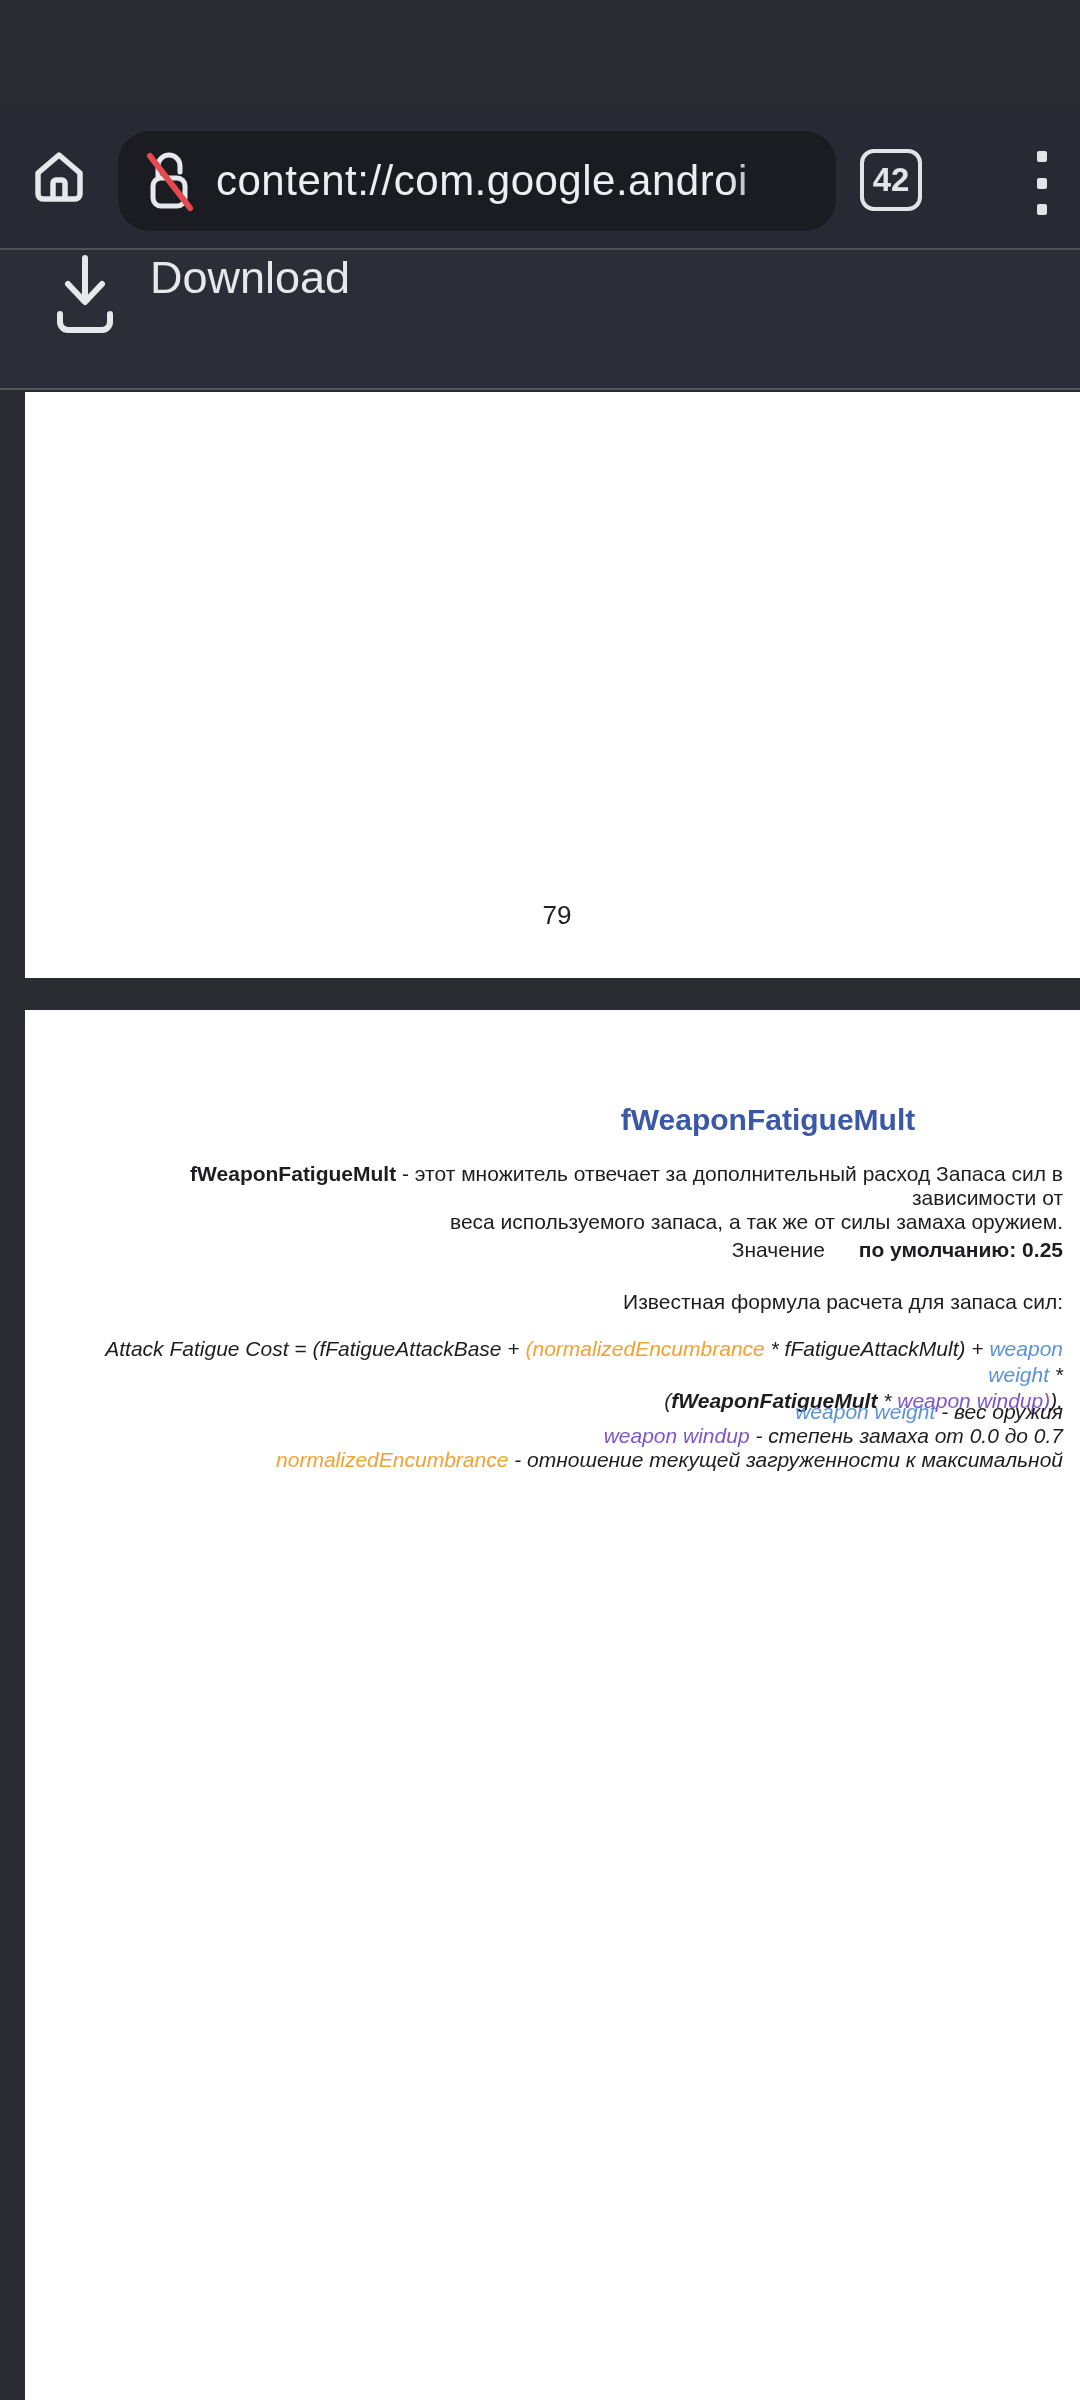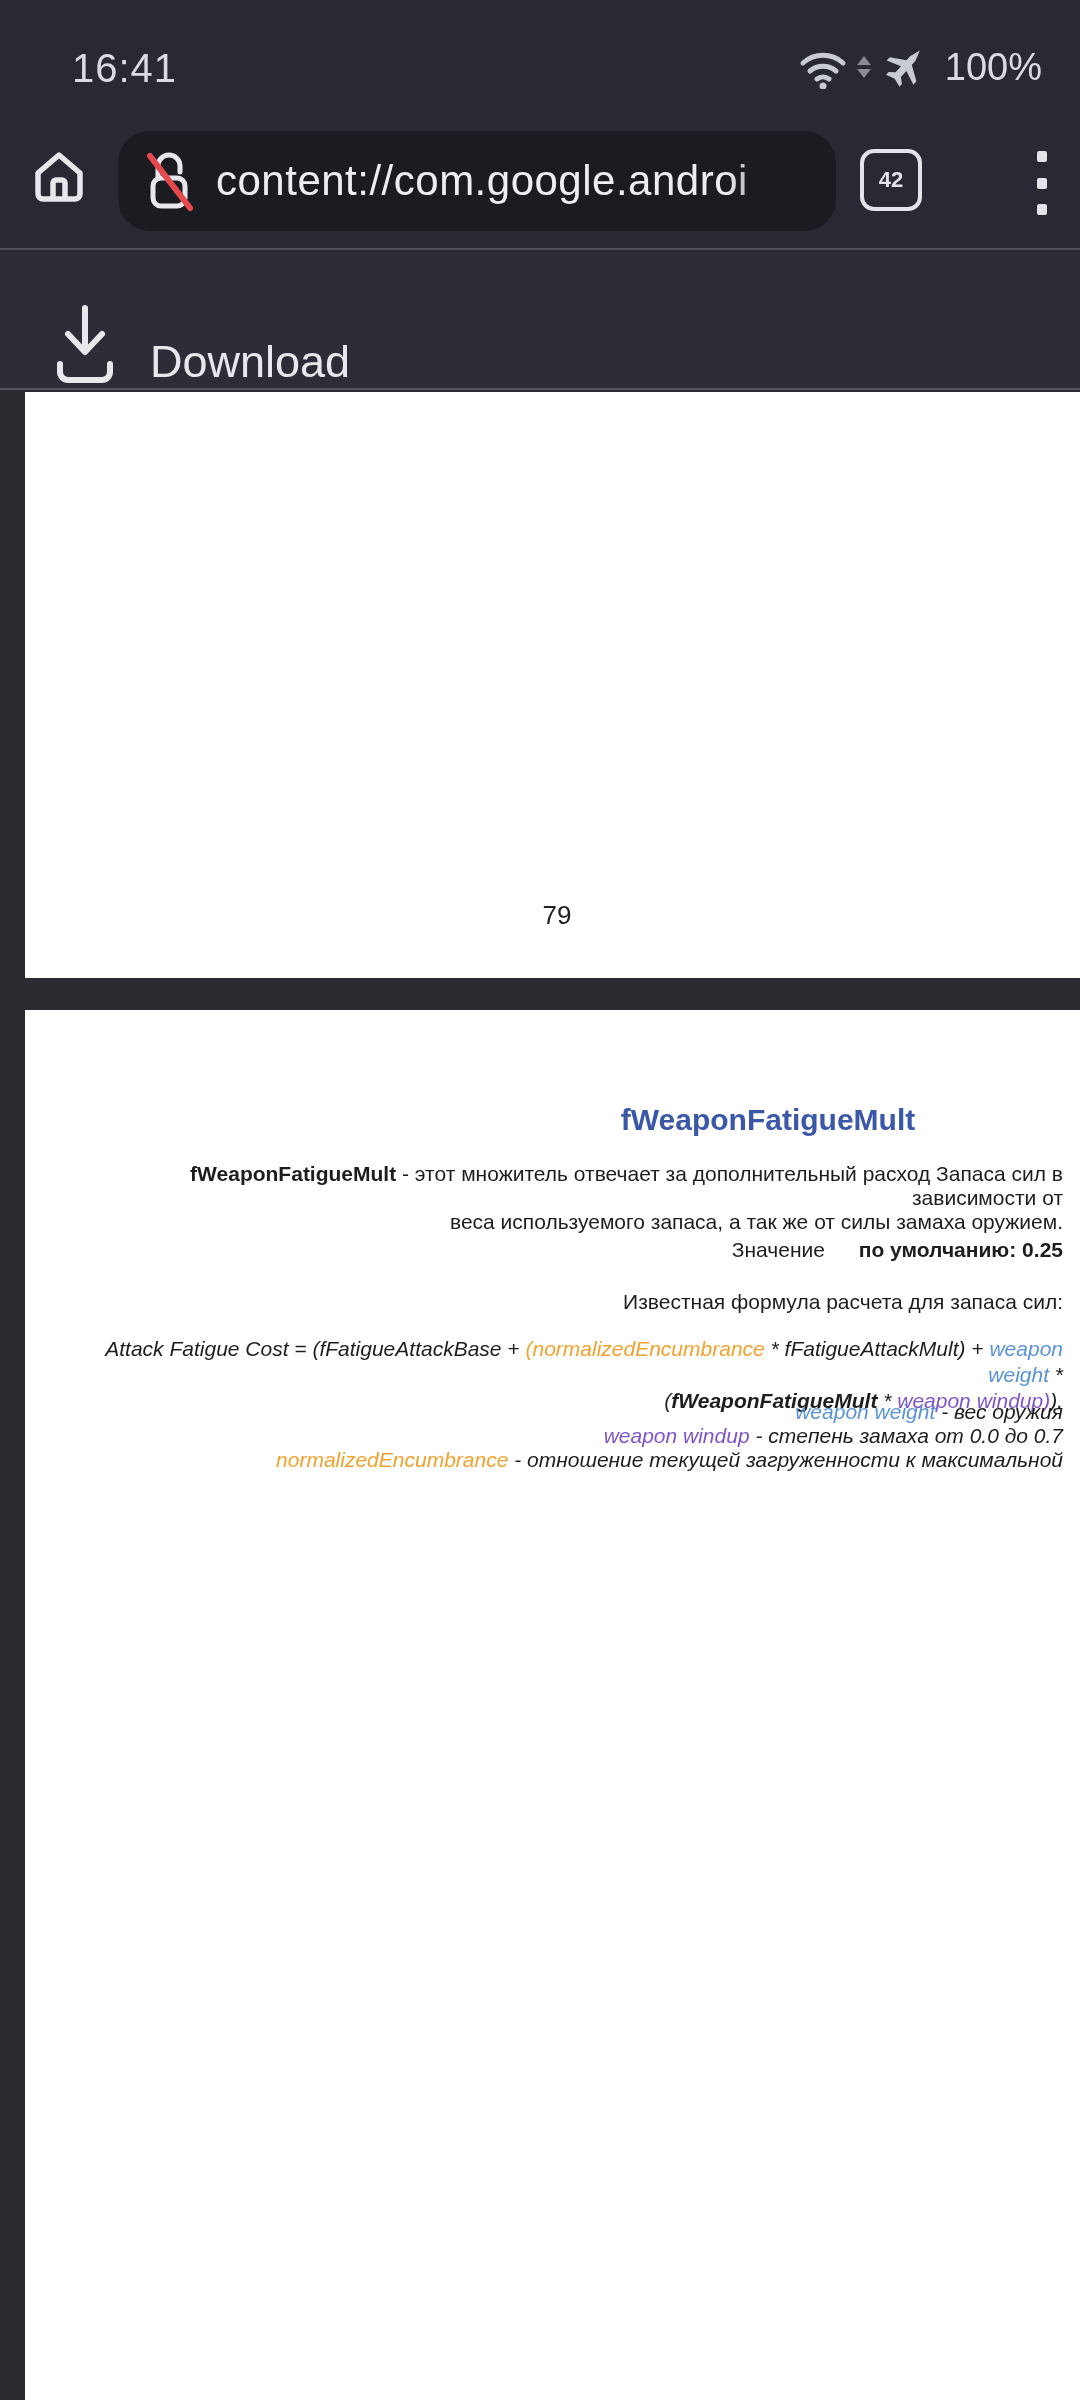--- a/index.html
+++ b/index.html
@@ -26,29 +26,29 @@
             display:flex;align-items:center;justify-content:center;}
   .url-pill{position:absolute;left:118px;top:26px;width:718px;height:100px;border-radius:32px;
             background:#1B1C22;display:flex;align-items:center;padding-left:26px;
             box-sizing:border-box;overflow:hidden;}
   .url-text{margin-left:20px;font-size:42px;color:#EDEEF2;white-space:nowrap;
             overflow:hidden;letter-spacing:0.5px;flex:1;}
   .url-fade{position:absolute;top:0;right:0;width:110px;height:100%;
             background:linear-gradient(to right, rgba(27,28,34,0), #1B1C22 85%);}
   .tab-btn{position:absolute;left:860px;top:44px;width:62px;height:62px;border:4px solid #E2E4E9;
            border-radius:14px;box-sizing:border-box;display:flex;align-items:center;
-           justify-content:center;color:#E2E4E9;font-size:22px;font-weight:700;}
+           justify-content:center;color:#E2E4E9;font-size:33px;font-weight:700;}
   .menu-btn{position:absolute;left:1032px;top:46px;width:20px;height:64px;
             display:flex;flex-direction:column;align-items:center;justify-content:space-between;}
   .menu-dot{width:10px;height:11px;border-radius:2px;background:#E2E4E9;}
 
   
   .downloadbar{position:absolute;top:252px;left:0;right:0;height:138px;background:#2C2D36;
                border-bottom:2px solid #56575D;box-sizing:border-box;
-               display:flex;align-items:flex-end;padding-left:52px;color:#E6E8EC;}
+               display:flex;align-items:flex-start;padding-left:52px;color:#E6E8EC;}
   .dl-label{margin-left:32px;font-size:45px;}
 
   
   .content{position:absolute;top:392px;left:0;right:0;bottom:0;background:#2B2C32;}
   .page{position:absolute;left:25px;right:0;background:#FFFFFF;}
   .page1{top:0;height:586px;}
   .page2{top:618px;bottom:0;text-align:right;}
 
   .page-number{position:absolute;left:532px;top:508px;transform:translateX(-50%);
                font-size:26px;color:#212121;}
@@ -66,45 +66,20 @@
   .p-leg1{top:414px;}
   .p-leg2{top:438px;}
 
   svg{display:block;}
 </style>
 </head>
 <body>
 
 <div id="screen">
 
-  <div class="statusbar">
-    <span class="sb-time">16:41</span>
-    <span class="sb-right">
-      <span>
-        <svg width="52" height="44" viewBox="0 0 52 44">
-          <path d="M4 18 A30 30 0 0 1 44 18" fill="none" stroke="#C9CBD2" stroke-width="5" stroke-linecap="round"></path>
-          <path d="M11 26 A20 20 0 0 1 37 26" fill="none" stroke="#C9CBD2" stroke-width="5" stroke-linecap="round"></path>
-          <path d="M18 34 A10 10 0 0 1 30 34" fill="none" stroke="#C9CBD2" stroke-width="5" stroke-linecap="round"></path>
-          <circle cx="24" cy="41" r="3.5" fill="#C9CBD2"></circle>
-        </svg>
-      </span>
-      <span class="sb-arrows">
-        <span class="tri-up"></span>
-          <span class="tri-dn"></span>
-      </span>
-      <span>
-        <svg width="52" height="48" viewBox="0 0 52 48">
-          <g transform="rotate(42 26 24)">
-            <path d="M26 2 L30 14 L30 20 L46 30 L46 35 L30 29 L30 38 L36 43 L36 47 L26 44 L16 47 L16 43 L22 38 L22 29 L6 35 L6 30 L22 20 L22 14 Z" fill="#C9CBD2" transform="scale(0.9) translate(3,0)"></path>
-          </g>
-        </svg>
-      </span>
-      <span class="sb-batt">100%</span>
-    </span>
-  </div>
 
   <div class="toolbar">
     <div class="home-btn">
       <svg width="58" height="58" viewBox="0 0 58 58">
         <path d="M8 25 L29 7 L50 25 L50 46 A5 5 0 0 1 45 51 L13 51 A5 5 0 0 1 8 46 Z" fill="none" stroke="#E6E8EC" stroke-width="5.5" stroke-linejoin="round"></path>
         <path d="M23 51 L23 35 A3 3 0 0 1 26 32 L32 32 A3 3 0 0 1 35 35 L35 51" fill="none" stroke="#E6E8EC" stroke-width="5.5" stroke-linejoin="round"></path>
       </svg>
     </div>
     <div class="url-pill">
       <span>

